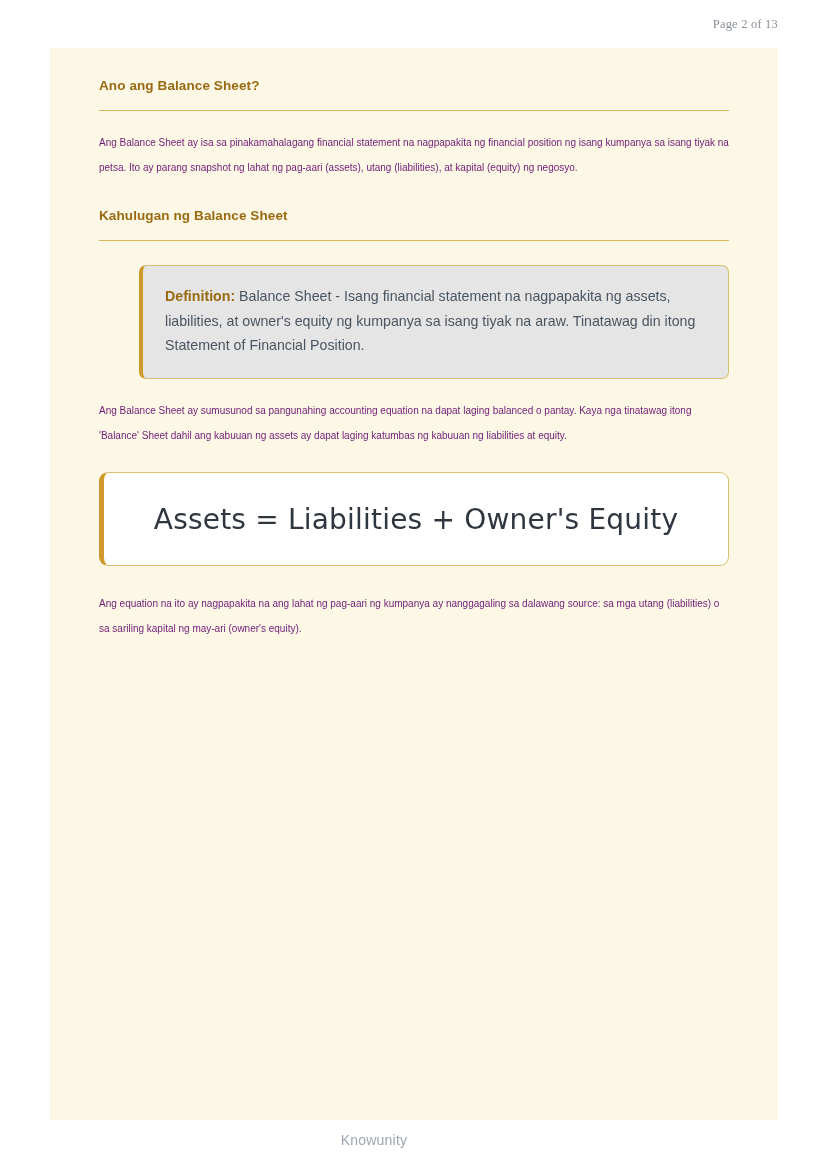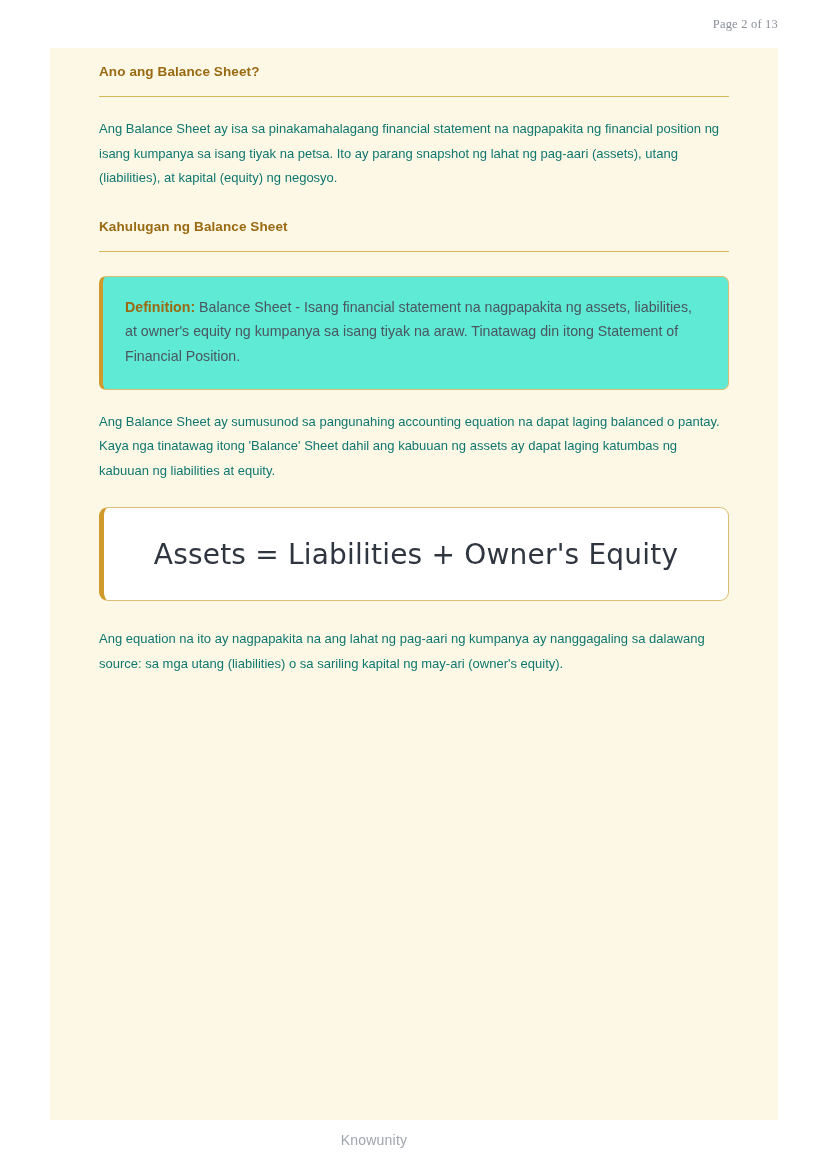--- a/index.html
+++ b/index.html
@@ -33,53 +33,54 @@
   .sheet {
     position: absolute;
     left: 50px;
     top: 48px;
     width: 728px;
     height: 1072px;
     background: #fdf8e6;
   }
 
   .content {
-    padding: 0 49px;
+    padding: 14px 49px;
   }
 
   h2.section-title {
     font-size: 13.5px;
     font-weight: bold;
     color: #9a6a12;
     margin: 0;
     padding-top: 16px;
     letter-spacing: 0.1px;
   }
   .rule {
     height: 1px;
     background: #c9a227;
     margin-top: 17px;
     opacity: 0.75;
   }
 
   p.body-text {
-    font-size: 13px;
+    font-size: 10px;
     line-height: 24.6px;
-    color: #0f766e;
+    color: #701a75;
     margin: 20px 0 0 0;
   }
   p.body-text.tight { margin-top: 26px; }
 
   .definition-box {
     margin-top: 24px;
-    background: #5eead4;
+    background: #e5e5e5;
     border: 1px solid #d9bf72;
     border-left: 4px solid #cf9a2b;
     border-radius: 7px;
     padding: 18px 22px 20px 22px;
+    margin-left: 40px;
   }
   .definition-box .dtext {
     font-size: 14.2px;
     line-height: 24.6px;
     color: #4a5560;
     margin: 0;
   }
   .definition-box .dlabel {
     color: #9a6a12;
     font-weight: bold;

